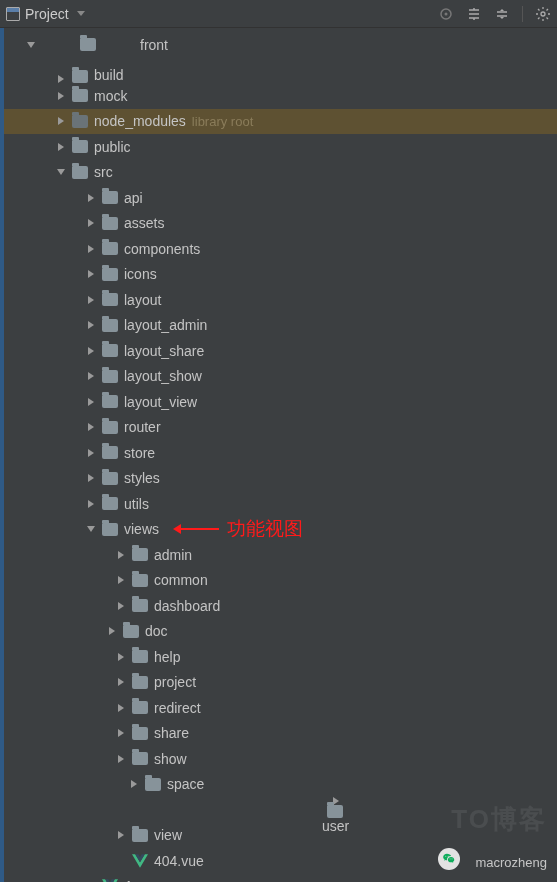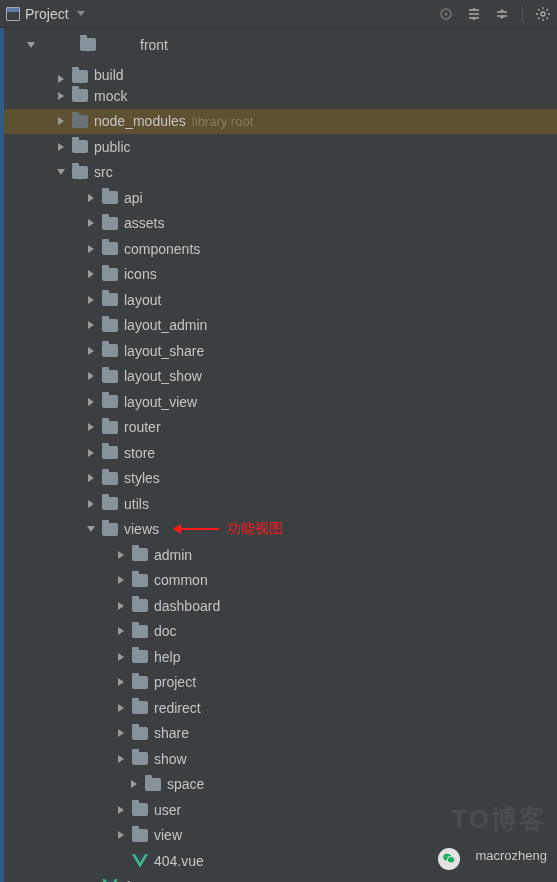--- a/index.html
+++ b/index.html
@@ -133,42 +133,42 @@
       font-size: 13px;
     }
     .annotation {
       position: absolute;
       left: 175px;
       top: 50%;
       transform: translateY(-50%);
       display: flex;
       align-items: center;
       color: #ff1a1a;
-      font-size: 14px;
+      font-size: 19px;
       gap: 8px;
     }
     .ann-arrow {
       width: 40px; height: 2px;
       background: #ff1a1a;
       position: relative;
     }
     .ann-arrow::before {
       content: "";
       position: absolute;
       left: -6px; top: -4px;
       width: 0; height: 0;
       border-top: 5px solid transparent;
       border-bottom: 5px solid transparent;
       border-right: 8px solid #ff1a1a;
     }
     .watermark {
       position: absolute;
       right: 10px; bottom: 12px;
       display: flex;
-      align-items: flex-start;
+      align-items: flex-end;
       gap: 15px;
       color: #ddd;
       font-size: 13px;
       opacity: 0.85;
     }
     .wechat {
       width: 22px; height: 22px;
       border-radius: 50%;
       background: #fff;
       display: flex;
@@ -387,21 +387,21 @@
       <span class="folder-icon"></span>
       <span class="label">common</span>
     </div>
     <div class="row" style="padding-left: 110px;">
       <span class="arrow">
         <span class="arrow-closed"></span>
       </span>
       <span class="folder-icon"></span>
       <span class="label">dashboard</span>
     </div>
-    <div class="row" style="padding-left: 110px;">
+    <div class="row" style="padding-left: 62px; margin-left: 39px;">
       <span class="arrow">
         <span class="arrow-closed"></span>
       </span>
       <span class="folder-icon"></span>
       <span class="label">doc</span>
     </div>
     <div class="row" style="padding-left: 110px;">
       <span class="arrow">
         <span class="arrow-closed"></span>
       </span>
@@ -436,21 +436,21 @@
       <span class="folder-icon"></span>
       <span class="label">show</span>
     </div>
     <div class="row" style="padding-left: 110px; margin-left: 13px;">
       <span class="arrow">
         <span class="arrow-closed"></span>
       </span>
       <span class="folder-icon"></span>
       <span class="label">space</span>
     </div>
-    <div class="row" style="padding-left: 110px;">
+    <div class="row" style="padding-left: 110px; flex-direction: column;">
       <span class="arrow">
         <span class="arrow-closed"></span>
       </span>
       <span class="folder-icon"></span>
       <span class="label">user</span>
     </div>
     <div class="row" style="padding-left: 110px;">
       <span class="arrow">
         <span class="arrow-closed"></span>
       </span>

